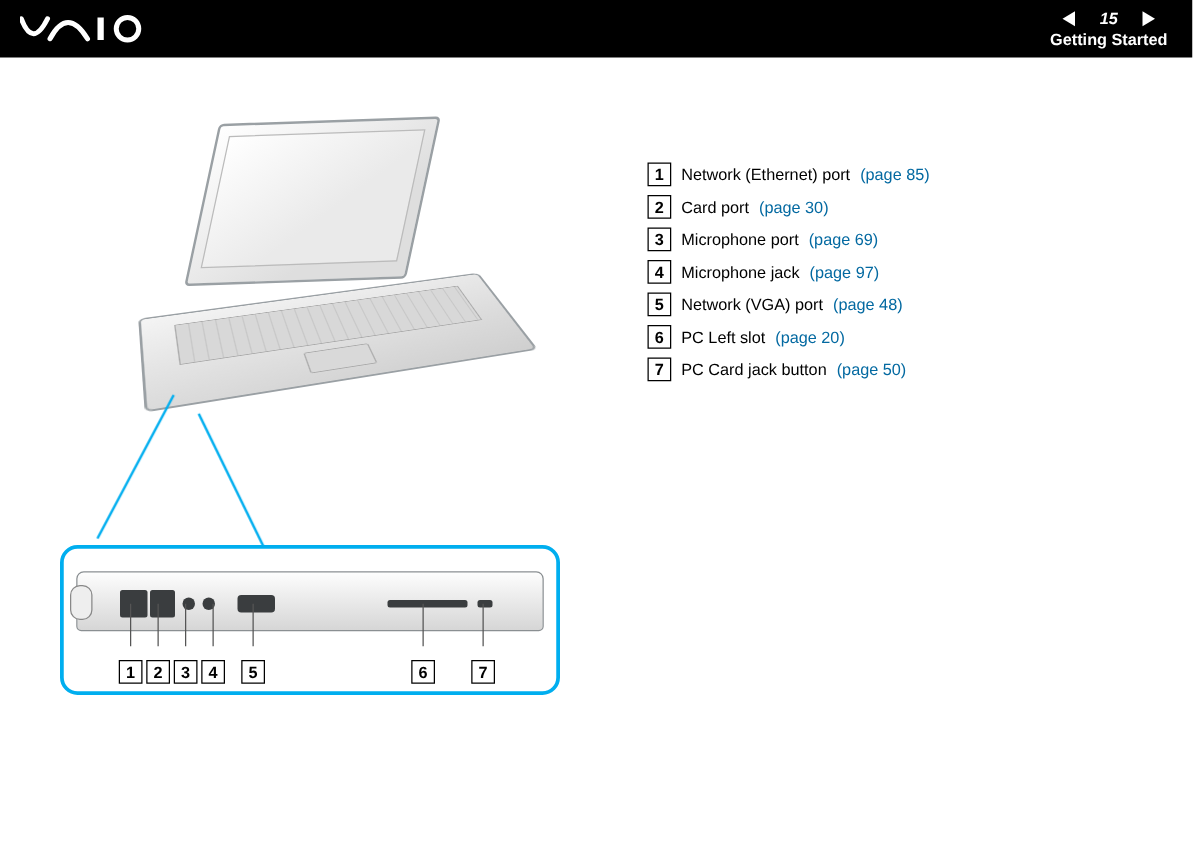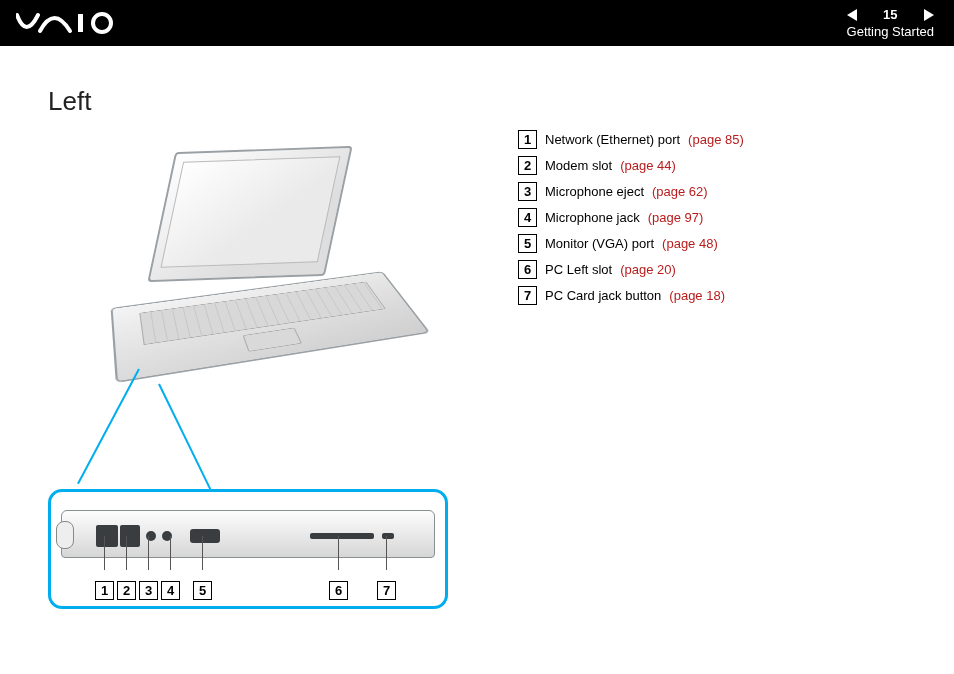--- a/index.html
+++ b/index.html
@@ -26,34 +26,35 @@
     gap: 0;
   }
   .logo svg { display: block; }
   .header-right {
     text-align: right;
     font-size: 13px;
   }
   .pagenav {
     display: flex;
     align-items: center;
-    justify-content: space-between;
+    justify-content: center;
     gap: 20px;
     font-weight: bold;
+    font-style: italic;
     margin-bottom: 2px;
   }
   .pagenav .arrow {
     width: 0; height: 0;
     border-top: 6px solid transparent;
     border-bottom: 6px solid transparent;
     cursor: pointer;
   }
   .pagenav .arrow-left { border-right: 10px solid #fff; }
   .pagenav .arrow-right { border-left: 10px solid #fff; }
-  .section-label { font-weight: normal; }
+  .section-label { font-weight: bold; }
   .content {
     padding: 40px 48px 0 48px;
     display: flex;
     gap: 40px;
   }
   .left-col { width: 430px; }
   .title {
     font-size: 26px;
     font-weight: normal;
     color: #222;
@@ -156,21 +157,21 @@
   .right-col { padding-top: 44px; }
   .item {
     display: flex;
     align-items: center;
     gap: 8px;
     font-size: 13px;
     margin-bottom: 7px;
     color: #000;
   }
   .item .numbox { position: static; display:inline-block; }
-  .pagelink { color: #b91c1c; cursor: pointer; }
+  .pagelink { color: #0369a1; cursor: pointer; }
 </style>
 </head>
 <body>
 
 <div class="header">
   <div class="logo">
     <svg width="110" height="24" viewBox="0 0 110 24" aria-hidden="true">
       <path d="M1 4 Q 10 28 22 4" stroke="#fff" stroke-width="4" fill="none" stroke-linecap="round"></path>
       <path d="M24 20 Q 38 -6 54 20" stroke="#fff" stroke-width="4" fill="none" stroke-linecap="round"></path>
       <rect x="62" y="3" width="5" height="18" fill="#fff"></rect>
@@ -182,21 +183,20 @@
       <div class="arrow arrow-left"></div>
       <span>15</span>
       <div class="arrow arrow-right"></div>
     </div>
     <div class="section-label">Getting Started</div>
   </div>
 </div>
 
 <div class="content">
   <div class="left-col">
-    <h1 class="title">Left</h1>
 
     <div class="figure">
       <div class="laptop">
         <div class="screen"></div>
         <div class="base">
           <div class="keys"></div>
           <div class="touchpad"></div>
         </div>
       </div>
       <div class="leader lead1"></div>
@@ -234,42 +234,42 @@
   </div>
 
   <div class="right-col">
     <div class="item">
       <span class="numbox">1</span>
       <span>Network (Ethernet) port </span>
       <span class="pagelink">(page 85)</span>
     </div>
     <div class="item">
       <span class="numbox">2</span>
-      <span>Modem slot </span>
-      <span class="pagelink">(page 44)</span>
+      <span>Card port </span>
+      <span class="pagelink">(page 30)</span>
     </div>
     <div class="item">
       <span class="numbox">3</span>
-      <span>Microphone eject </span>
-      <span class="pagelink">(page 62)</span>
+      <span>Microphone port </span>
+      <span class="pagelink">(page 69)</span>
     </div>
     <div class="item">
       <span class="numbox">4</span>
       <span>Microphone jack </span>
       <span class="pagelink">(page 97)</span>
     </div>
     <div class="item">
       <span class="numbox">5</span>
-      <span>Monitor (VGA) port </span>
+      <span>Network (VGA) port </span>
       <span class="pagelink">(page 48)</span>
     </div>
     <div class="item">
       <span class="numbox">6</span>
       <span>PC Left slot </span>
       <span class="pagelink">(page 20)</span>
     </div>
     <div class="item">
       <span class="numbox">7</span>
       <span>PC Card jack button </span>
-      <span class="pagelink">(page 18)</span>
+      <span class="pagelink">(page 50)</span>
     </div>
   </div>
 </div>
 
 </body></html>

